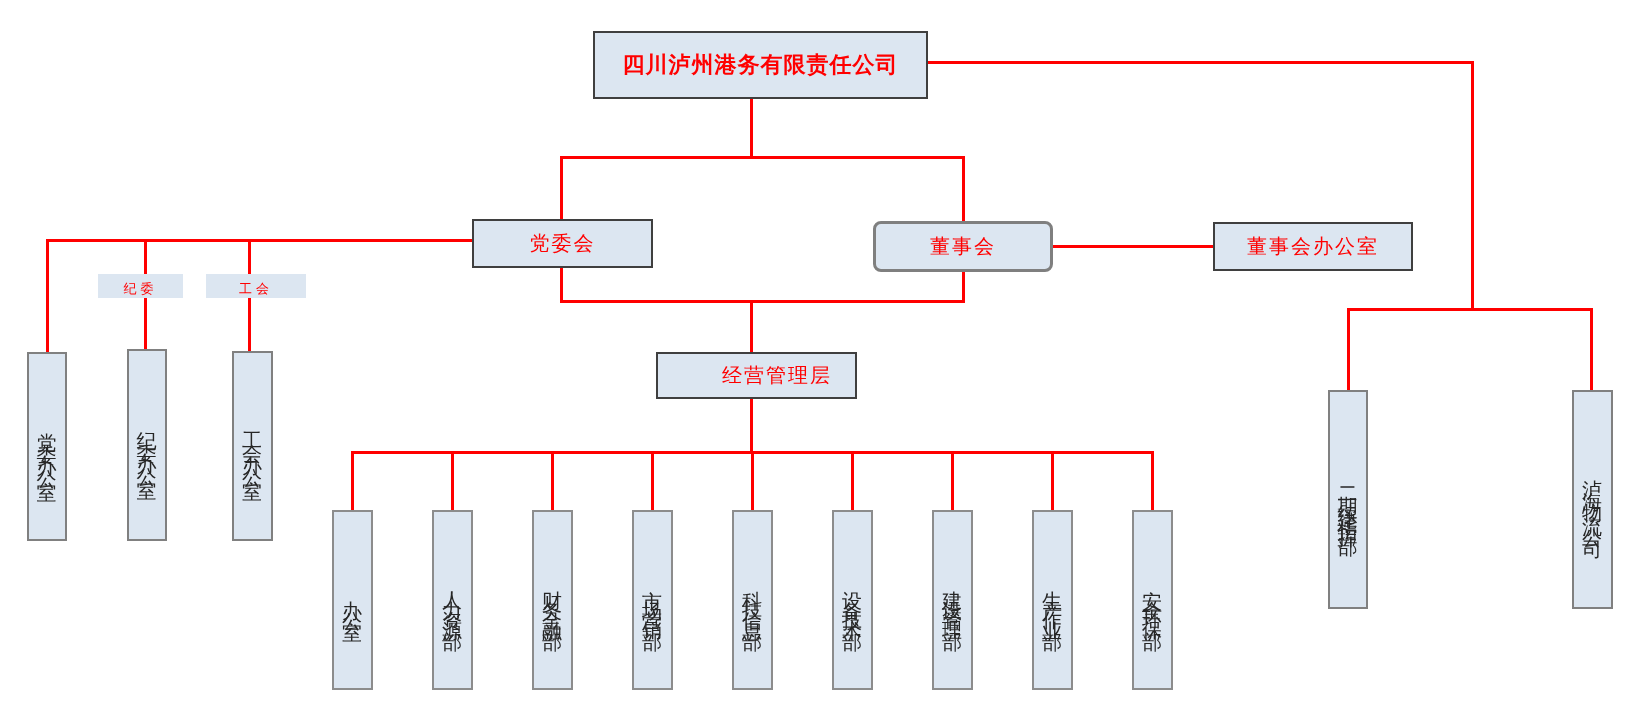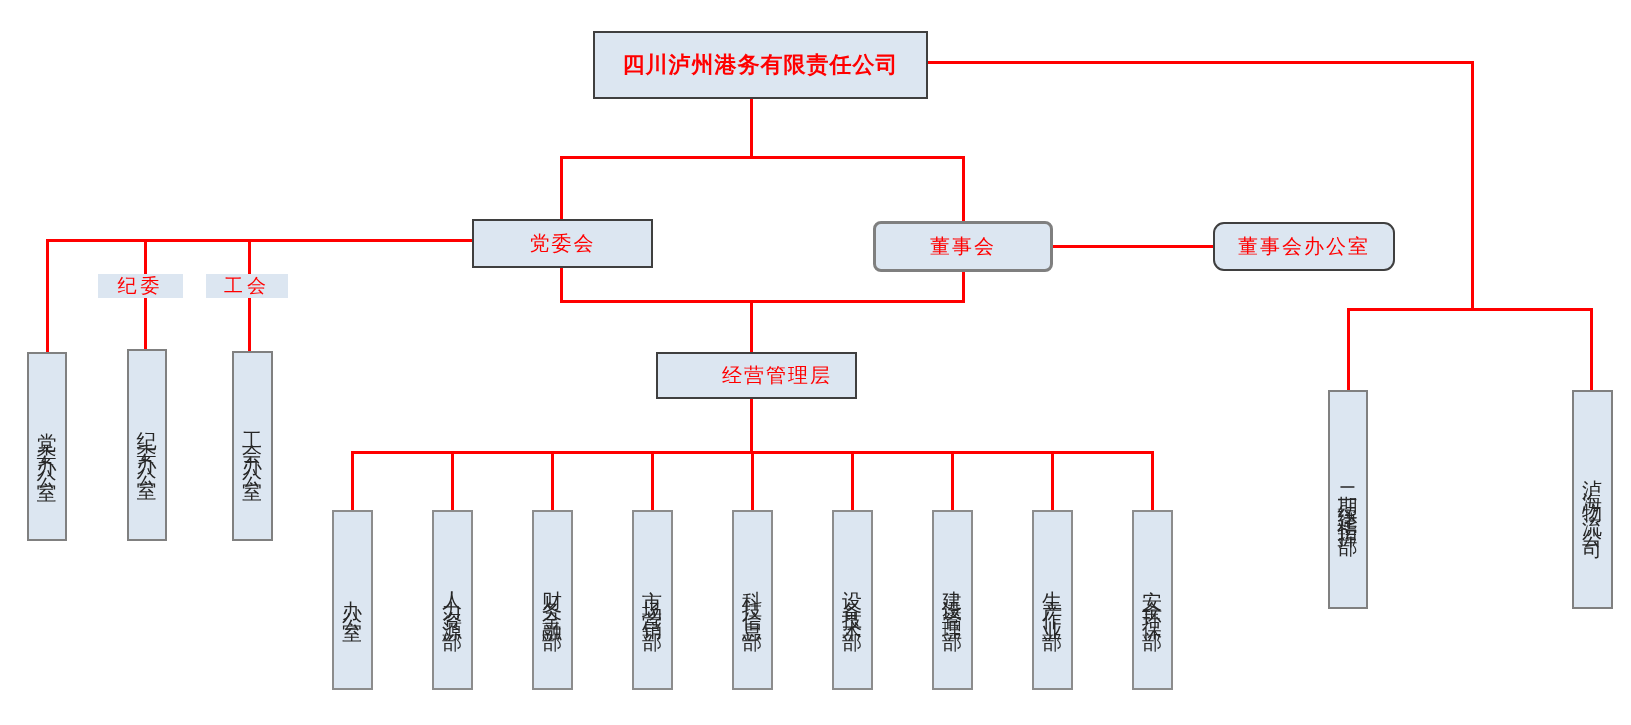--- a/index.html
+++ b/index.html
@@ -48,24 +48,24 @@
     letter-spacing: 1px;
   }
   .hbox.gray-border {
     border: 3px solid #7f7f7f;
   }
   
   .tag {
     position: absolute;
     background: #dce6f1;
     color: #ff0000;
-    font-size: 19px;
+    font-size: 13px;
     letter-spacing: 4px;
     display: flex;
-    align-items: center;
+    align-items: flex-end;
     justify-content: center;
     z-index: 3;
     white-space: nowrap;
   }
   
   .vbox {
     border: 2px solid #808080;
     color: #262626;
     font-size: 20px;
     writing-mode: vertical-rl;
@@ -122,29 +122,29 @@
   </div>
 
   <div class="box hbox" style="left:472px; top:219px; width:181px; height:49px;">
     <span>党委会</span>
   </div>
 
   <div class="box hbox gray-border" style="left:873px; top:221px; width:180px; height:51px;border-radius:8px;">
     <span>董事会</span>
   </div>
 
-  <div class="box hbox" style="left:1213px; top:222px; width:182px; height:49px;border-radius:11px;">
+  <div class="box hbox" style="left:1213px; top:222px; width:200px; height:49px;">
     <span>董事会办公室</span>
   </div>
 
   <div class="tag" style="left:98px; top:274px; width:85px; height:24px;">
     <span>纪委</span>
   </div>
 
-  <div class="tag" style="left:206px; top:274px; width:82px; height:24px;">
+  <div class="tag" style="left:206px; top:274px; width:100px; height:24px;">
     <span>工会</span>
   </div>
 
   <div class="box hbox" style="left:656px; top:352px; width:201px; height:47px;padding-left:41px;">
     <span>经营管理层</span>
   </div>
 
   <div class="box vbox" style="left:27px; top:352px; width:40px; height:189px;">
     <span>党委办公室</span>
   </div>

